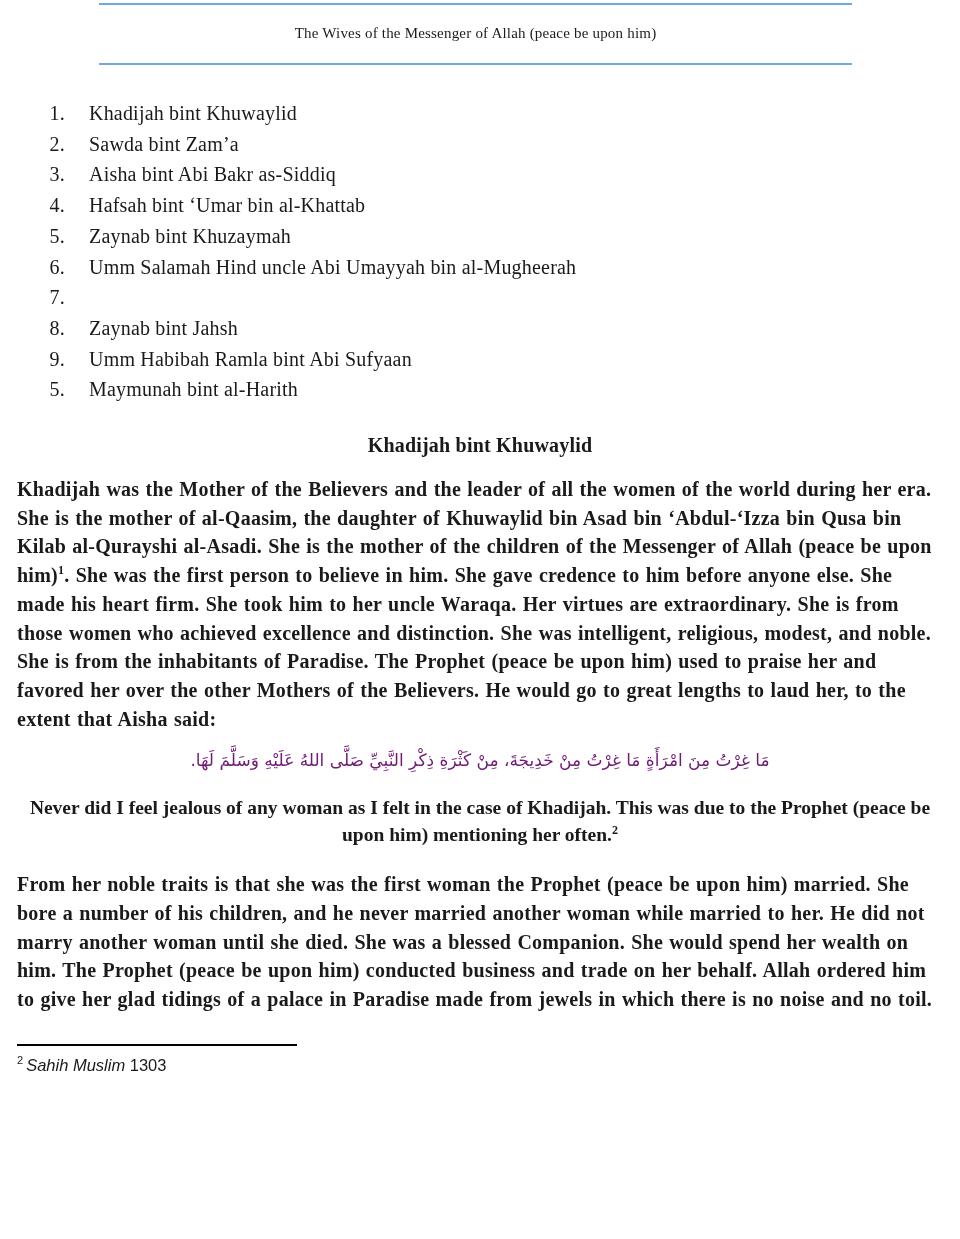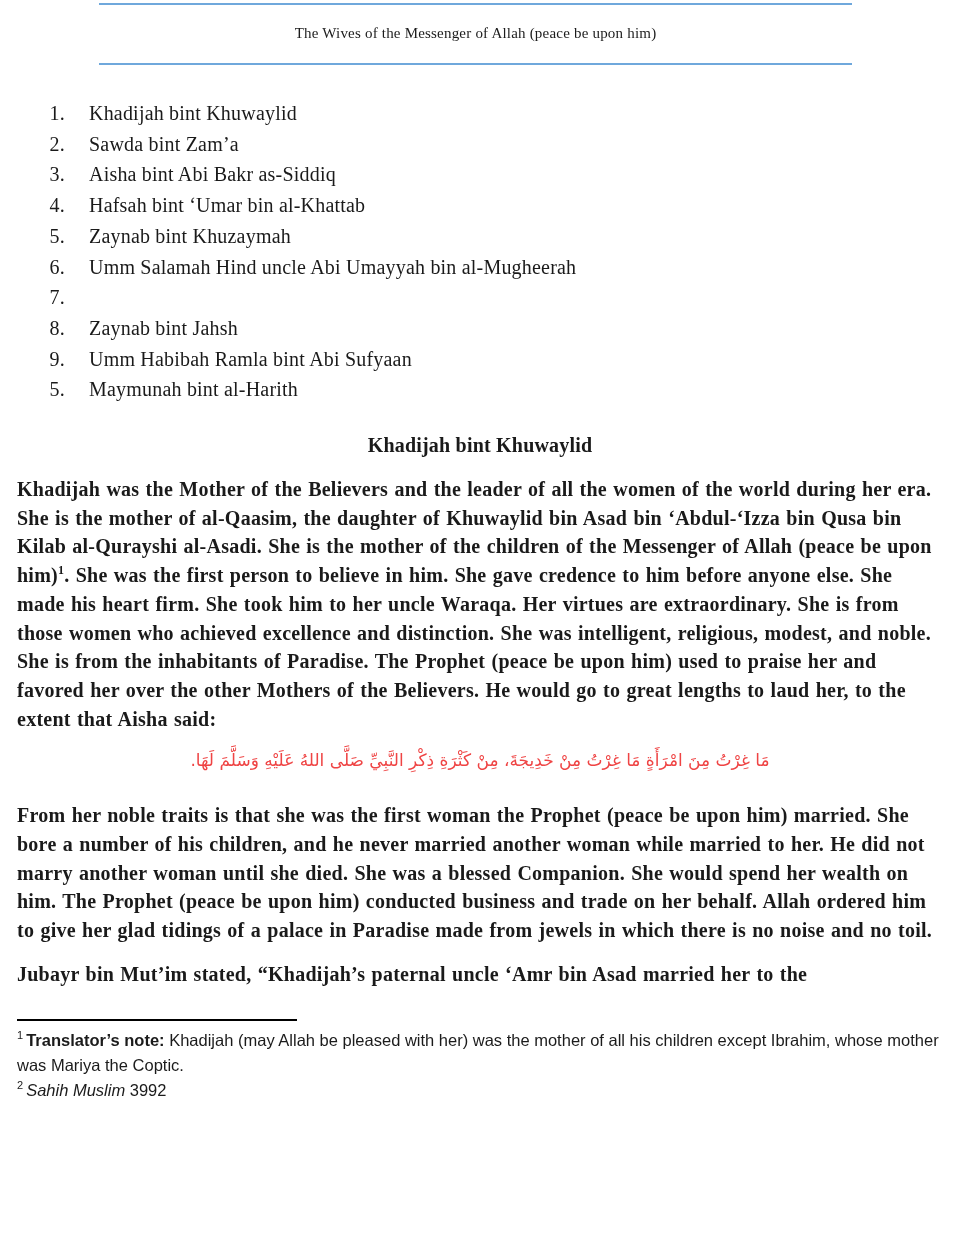--- a/index.html
+++ b/index.html
@@ -62,21 +62,21 @@
     font-weight:bold;
   }
   .body-para sup{font-size:12px;line-height:0;}
 
   .arabic-line{
     margin-top:8px;
     direction:rtl;
     text-align:center;
     font-family:"DejaVu Sans",sans-serif;
     font-size:17px;line-height:38px;
-    color:#ef4444;
+    color:#701a75;
   }
 
   .quote-para{
     margin-top:15px;
     text-align:center;
     font-size:19.5px;font-weight:bold;line-height:27px;
     letter-spacing:0;
   }
   .quote-para sup{font-size:12px;line-height:0;}
 
@@ -145,24 +145,23 @@
         <span class="nm">Maymunah bint al-Harith</span>
       </li>
   </ol>
 
   <h2 class="section-heading">Khadijah bint Khuwaylid</h2>
 
   <p class="body-para"><span>Khadijah was the Mother of the Believers and the leader of all the women of the world during her era. She is the mother of al-Qaasim, the daughter of Khuwaylid bin Asad bin ‘Abdul-‘Izza bin Qusa bin Kilab al-Qurayshi al-Asadi. She is the mother of the children of the Messenger of Allah (peace be upon him)</span><sup>1</sup><span>. She was the first person to believe in him. She gave credence to him before anyone else. She made his heart firm. She took him to her uncle Waraqa. Her virtues are extraordinary. She is from those women who achieved excellence and distinction. She was intelligent, religious, modest, and noble. She is from the inhabitants of Paradise. The Prophet (peace be upon him) used to praise her and favored her over the other Mothers of the Believers. He would go to great lengths to laud her, to the extent that Aisha said:</span></p>
 
   <p class="arabic-line" dir="rtl" lang="ar">مَا غِرْتُ مِنَ امْرَأَةٍ مَا غِرْتُ مِنْ خَدِيجَةَ، مِنْ كَثْرَةِ ذِكْرِ النَّبِيِّ صَلَّى اللهُ عَلَيْهِ وَسَلَّمَ لَهَا.</p>
 
+  <p class="quote-para"><span>Never did I feel jealous of any woman as I felt in the case of Khadijah. This was due to the Prophet (peace be upon him) mentioning her often.</span><sup>2</sup></p>
 
   <p class="body-para para2">From her noble traits is that she was the first woman the Prophet (peace be upon him) married. She bore a number of his children, and he never married another woman while married to her. He did not marry another woman until she died. She was a blessed Companion. She would spend her wealth on him. The Prophet (peace be upon him) conducted business and trade on her behalf. Allah ordered him to give her glad tidings of a palace in Paradise made from jewels in which there is no noise and no toil.</p>
 
-  <p class="body-para para3">Jubayr bin Mut’im stated, “Khadijah’s paternal uncle ‘Amr bin Asad married her to the</p>
 
   <footer class="footnote-area">
     <div class="fn-rule"></div>
-    <p class="fn"><sup>1</sup><strong>Translator’s note:</strong><span> Khadijah (may Allah be pleased with her) was the mother of all his children except Ibrahim, whose mother was Mariya the Coptic.</span></p>
-    <p class="fn"><sup>2</sup><em>Sahih Muslim</em><span> 3992</span></p>
+    <p class="fn"><sup>2</sup><em>Sahih Muslim</em><span> 1303</span></p>
   </footer>
 
 </div>
 
 </body></html>

